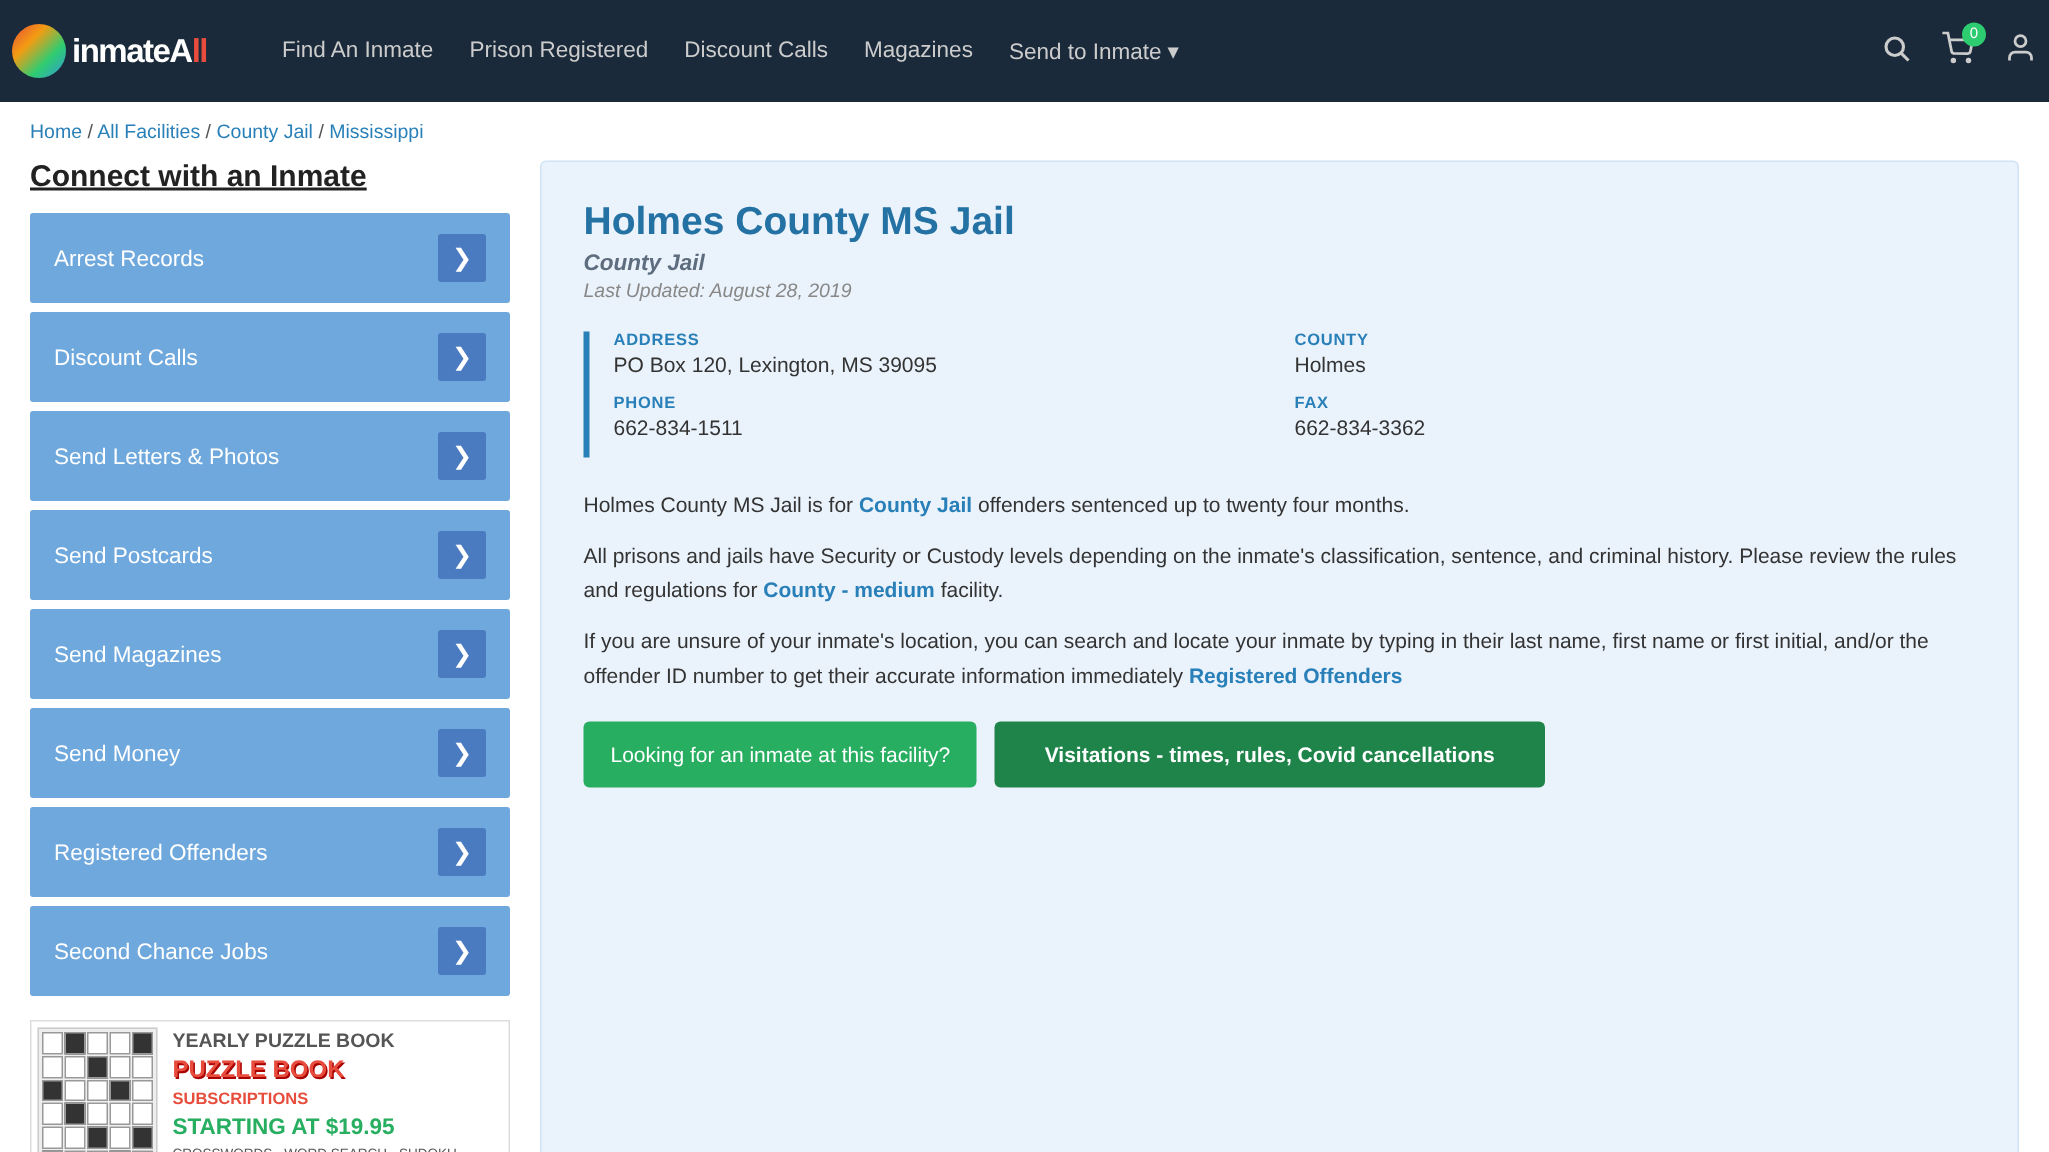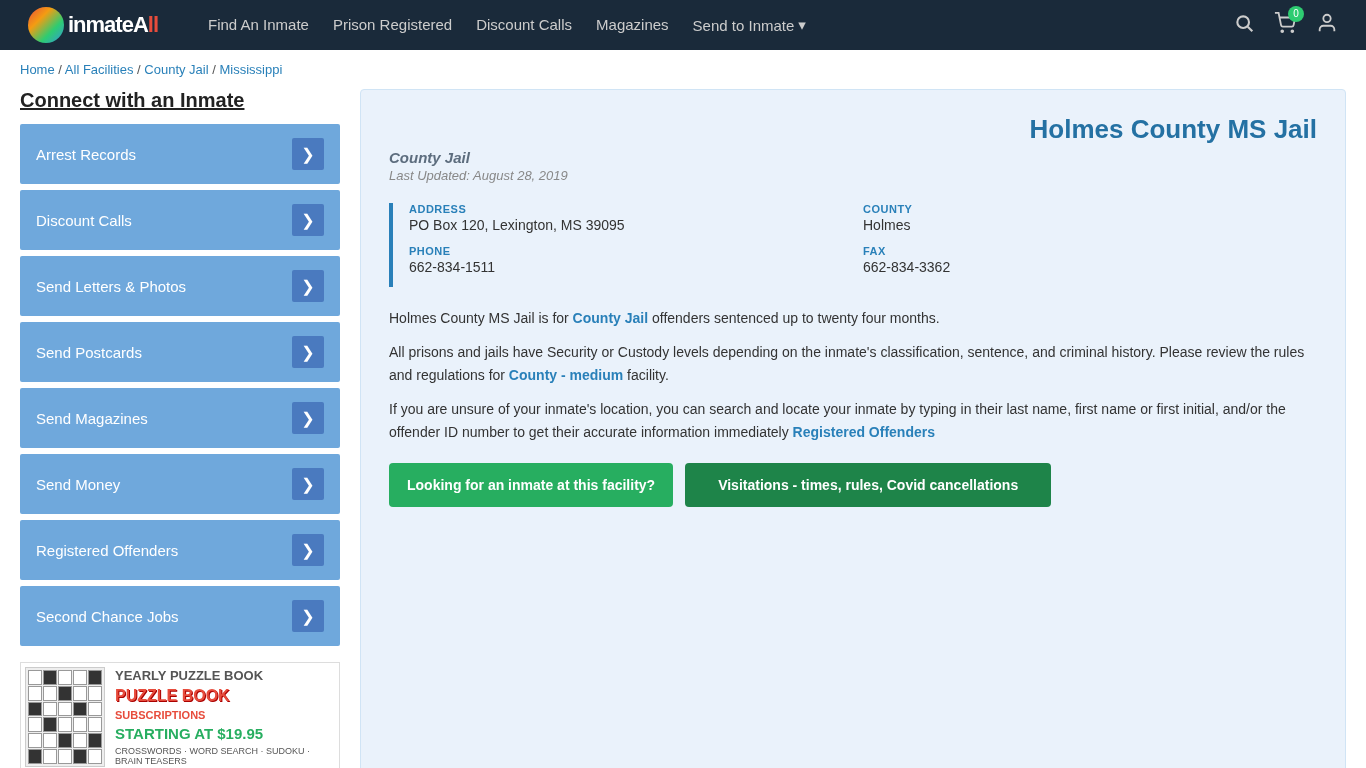--- a/index.html
+++ b/index.html
@@ -1,24 +1,24 @@
 <!DOCTYPE html>
 <html><head>
   <meta charset="utf-8">
   <style>
     * { margin: 0; padding: 0; box-sizing: border-box; }
     body { font-family: Arial, sans-serif; font-size: 14px; color: #333; background: #fff; width: 1366px; }
 
     
     .navbar {
       background: #1a2a3a;
-      height: 50px;
-      display: flex;
-      align-items: center;
-      padding: 0 28px;
+      height: 68px;
+      display: flex;
+      align-items: center;
+      padding: 0 8px;
       gap: 30px;
     }
     .navbar-logo {
       display: flex;
       align-items: center;
       margin-right: 20px;
     }
     .logo-text {
       color: #fff;
       font-size: 22px;
@@ -203,21 +203,20 @@
       background: #eaf2fb;
       border: 1px solid #d0e4f5;
       border-radius: 4px;
       padding: 24px 28px;
     }
     .facility-name {
       font-size: 26px;
       font-weight: bold;
       color: #2471a3;
       margin-bottom: 4px;
-      text-align: right;
     }
     .facility-type {
       color: #5d6d7e;
       font-size: 15px;
       font-style: italic;
       font-weight: bold;
       margin-bottom: 2px;
     }
     .facility-updated {
       color: #888;
@@ -265,21 +264,21 @@
       margin-top: 20px;
     }
     .btn-green {
       background: #27ae60;
       color: #fff;
       padding: 14px 18px;
       border: none;
       border-radius: 4px;
       font-size: 14px;
       cursor: pointer;
-      font-weight: bold;
+      font-weight: normal;
     }
     .btn-dark-green {
       background: #1e8449;
       color: #fff;
       padding: 14px 33px;
       border: none;
       border-radius: 4px;
       font-size: 14px;
       cursor: pointer;
       font-weight: bold;

